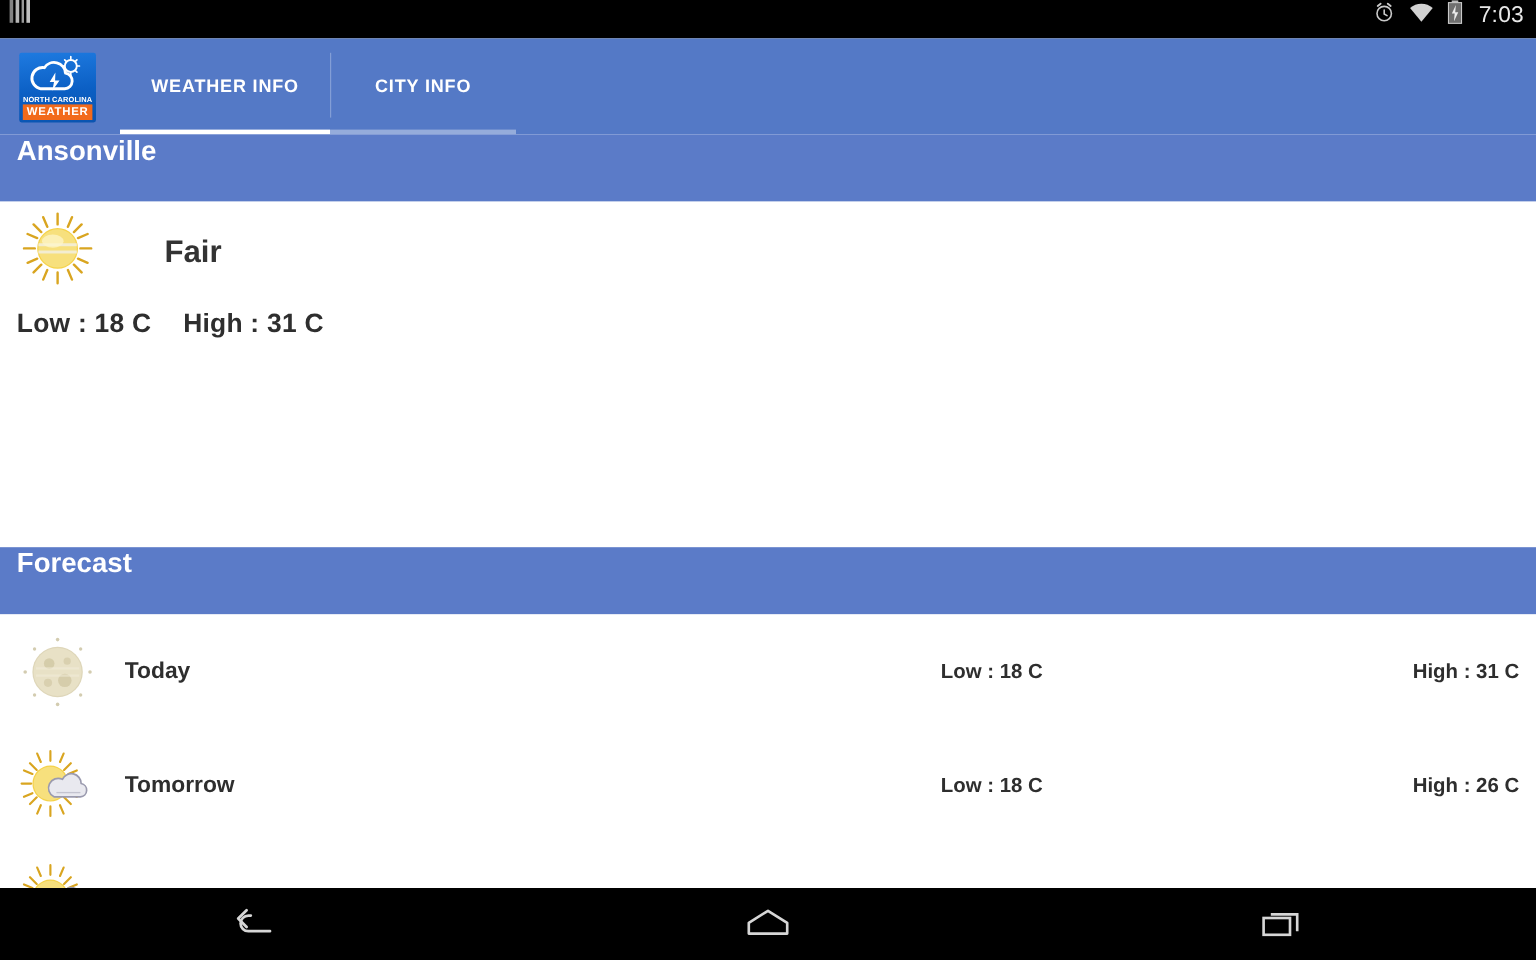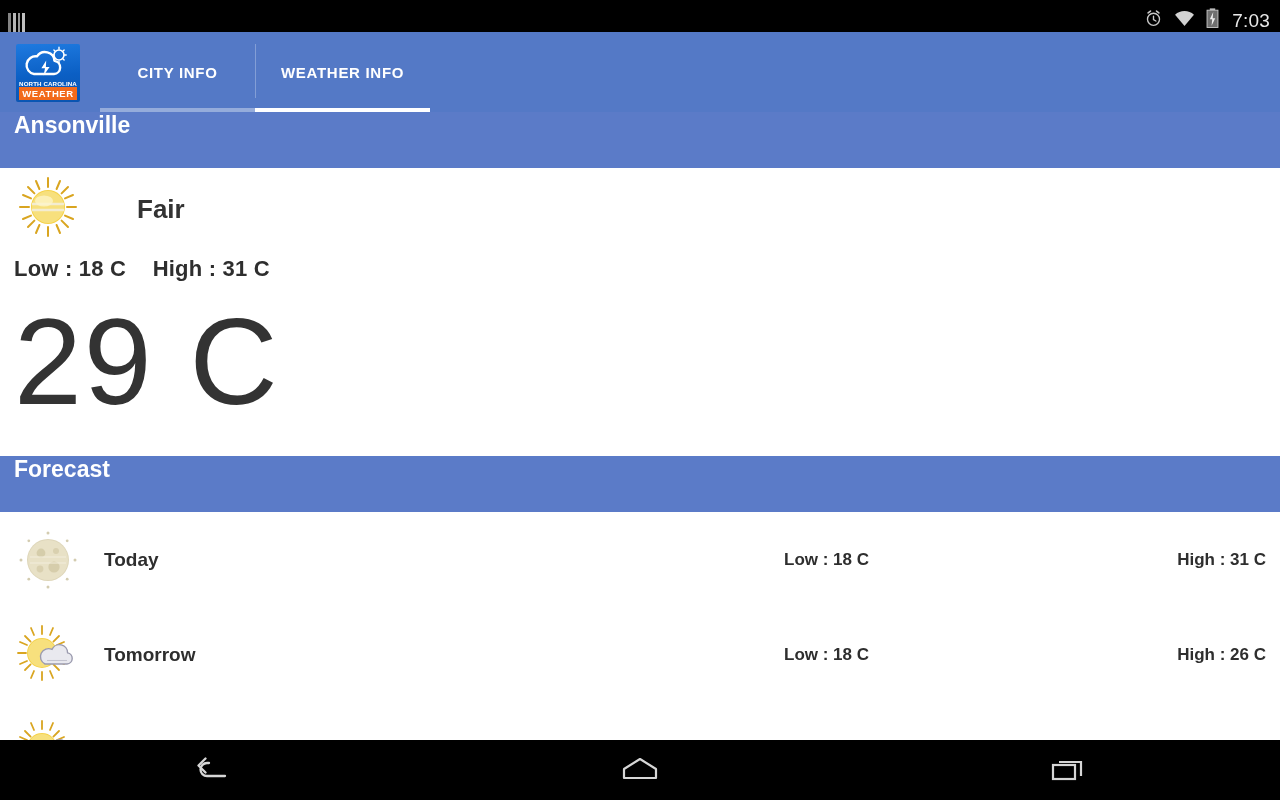--- a/index.html
+++ b/index.html
@@ -20,21 +20,21 @@
     overflow: hidden;
   }
 
   
   .statusbar {
     position: absolute;
     top: 0; left: 0;
     width: 1280px; height: 32px;
     background: #000000;
     display: flex;
-    align-items: flex-end;
+    align-items: flex-start;
     padding: 0 10px 0 8px;
   }
   .statusbar .sb-left { display: flex; align-items: center; gap: 6px; }
   .statusbar .sb-right {
     margin-left: auto;
     display: flex;
     align-items: center;
     gap: 11px;
   }
   .sb-clocktext {
@@ -305,26 +305,26 @@
           <path d="M18 28 h20 a6.6 6.6 0 0 0 .6-13.1 A9.6 9.6 0 0 0 21 10.4 A7.6 7.6 0 0 0 18 28 Z" fill="none" stroke="#ffffff" stroke-width="2.4" stroke-linejoin="round"></path>
 
           <path d="M30.2 14.4 L25.4 22.3 H29 L27.6 29.6 L33.6 21.1 H29.9 Z" fill="#ffffff"></path>
         </svg>
       </div>
       <div class="logo-state">NORTH CAROLINA</div>
       <div class="logo-banner">WEATHER</div>
     </div>
 
     <div class="tabs">
+      <div class="tab active">
+        <span>WEATHER INFO</span>
+        <span class="tab-underline"></span>
+      </div>
       <div class="tab">
         <span>CITY INFO</span>
-        <span class="tab-underline"></span>
-      </div>
-      <div class="tab active">
-        <span>WEATHER INFO</span>
         <span class="tab-underline"></span>
       </div>
     </div>
   </div>
 
   <div class="section-header" id="city-header">
     <span>Ansonville</span>
   </div>
 
   <div class="current">
@@ -344,21 +344,20 @@
       </span>
       <span class="cond-text">Fair</span>
     </div>
 
     <div class="lowhigh">
       <span>Low : 18 C</span>
       <span class="gap"></span>
       <span>High : 31 C</span>
     </div>
 
-    <div class="bigtemp">29 C</div>
   </div>
 
   <div class="section-header" id="forecast-header">
     <span>Forecast</span>
   </div>
 
   <div class="forecast-list">
 
     <div class="forecast-row">
       <span class="fc-icon">

